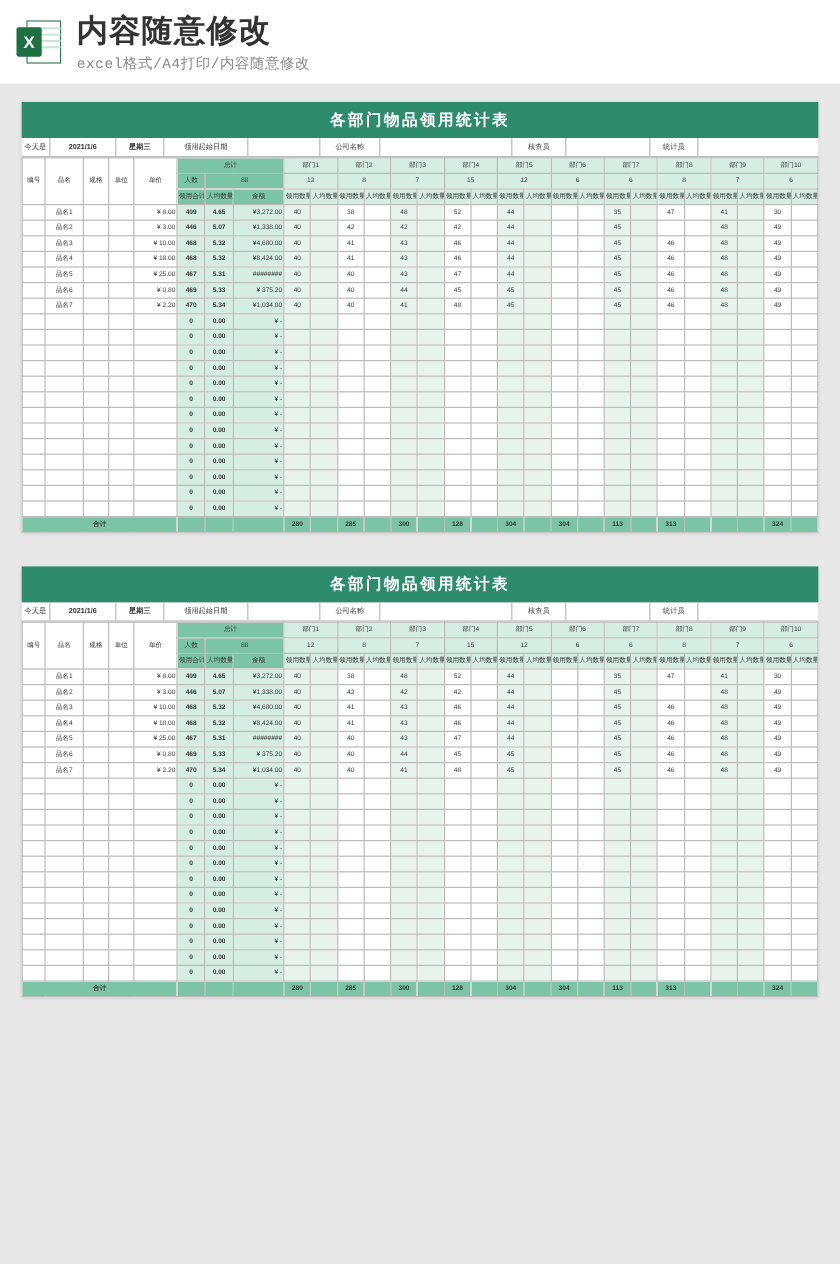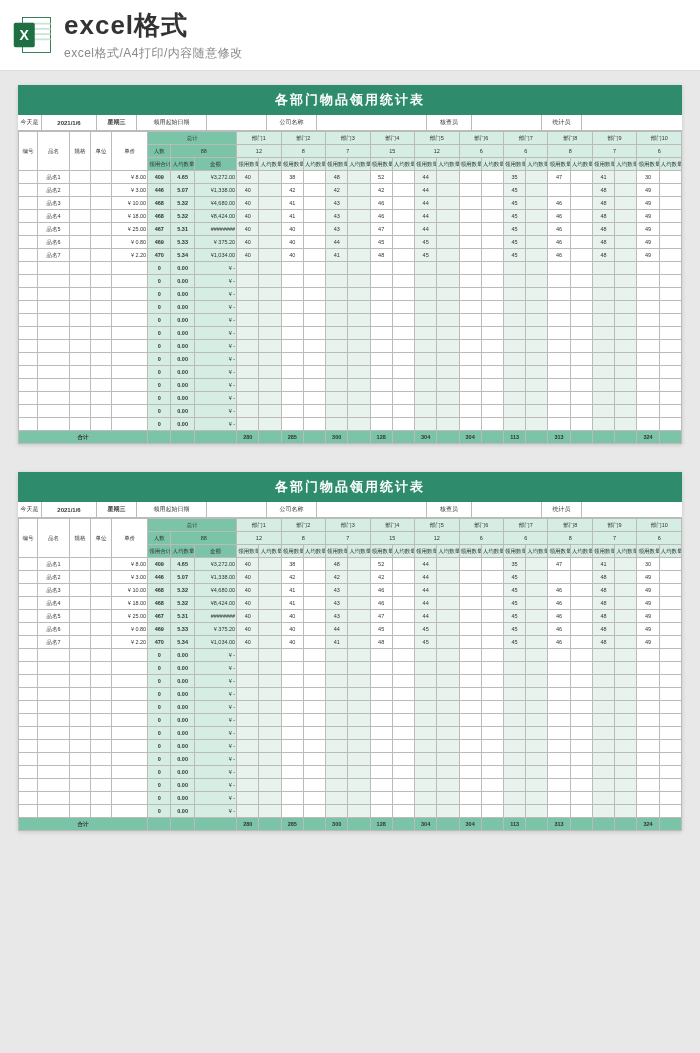--- a/index.html
+++ b/index.html
@@ -29,20 +29,21 @@
     font-size: 26px;
     font-weight: 600;
     color: #333;
     letter-spacing: 1px;
   }
   .header-sub {
     font-size: 12px;
     color: #888;
     margin-top: 2px;
     letter-spacing: 0.5px;
+    font-family: Liberation Mono, monospace;
   }
   .sheets-area {
     padding: 14px 18px;
     display: flex;
     flex-direction: column;
     gap: 28px;
   }
   .sheet {
     background: #fff;
     box-shadow: 0 1px 4px rgba(0,0,0,0.15);
@@ -105,21 +106,21 @@
   <svg class="excel-icon" viewBox="0 0 48 48">
     <rect x="12" y="4" width="32" height="40" fill="#fff" stroke="#1e6f42" stroke-width="1"></rect>
     <rect x="12" y="10" width="32" height="2" fill="#c8e6d4"></rect>
     <rect x="12" y="16" width="32" height="2" fill="#c8e6d4"></rect>
     <rect x="12" y="22" width="32" height="2" fill="#c8e6d4"></rect>
     <rect x="12" y="28" width="32" height="2" fill="#c8e6d4"></rect>
     <rect x="2" y="10" width="24" height="28" rx="2" fill="#1e6f42"></rect>
     <text x="14" y="30" font-size="16" fill="#fff" text-anchor="middle" font-weight="bold">X</text>
   </svg>
   <div class="header-text">
-    <div class="header-title">excel格式</div>
+    <div class="header-title">内容随意修改</div>
     <div class="header-sub">excel格式/A4打印/内容随意修改</div>
   </div>
 </div>
 
 <div class="sheets-area">
   <div class="sheet" id="sheet1">
       <div class="sheet-title">各部门物品领用统计表</div>
       <div class="info-row">
         <div class="info-cell" style="width:24px">今天是</div>
         <div class="info-cell" style="width:55px;font-weight:600">2021/1/6</div>

